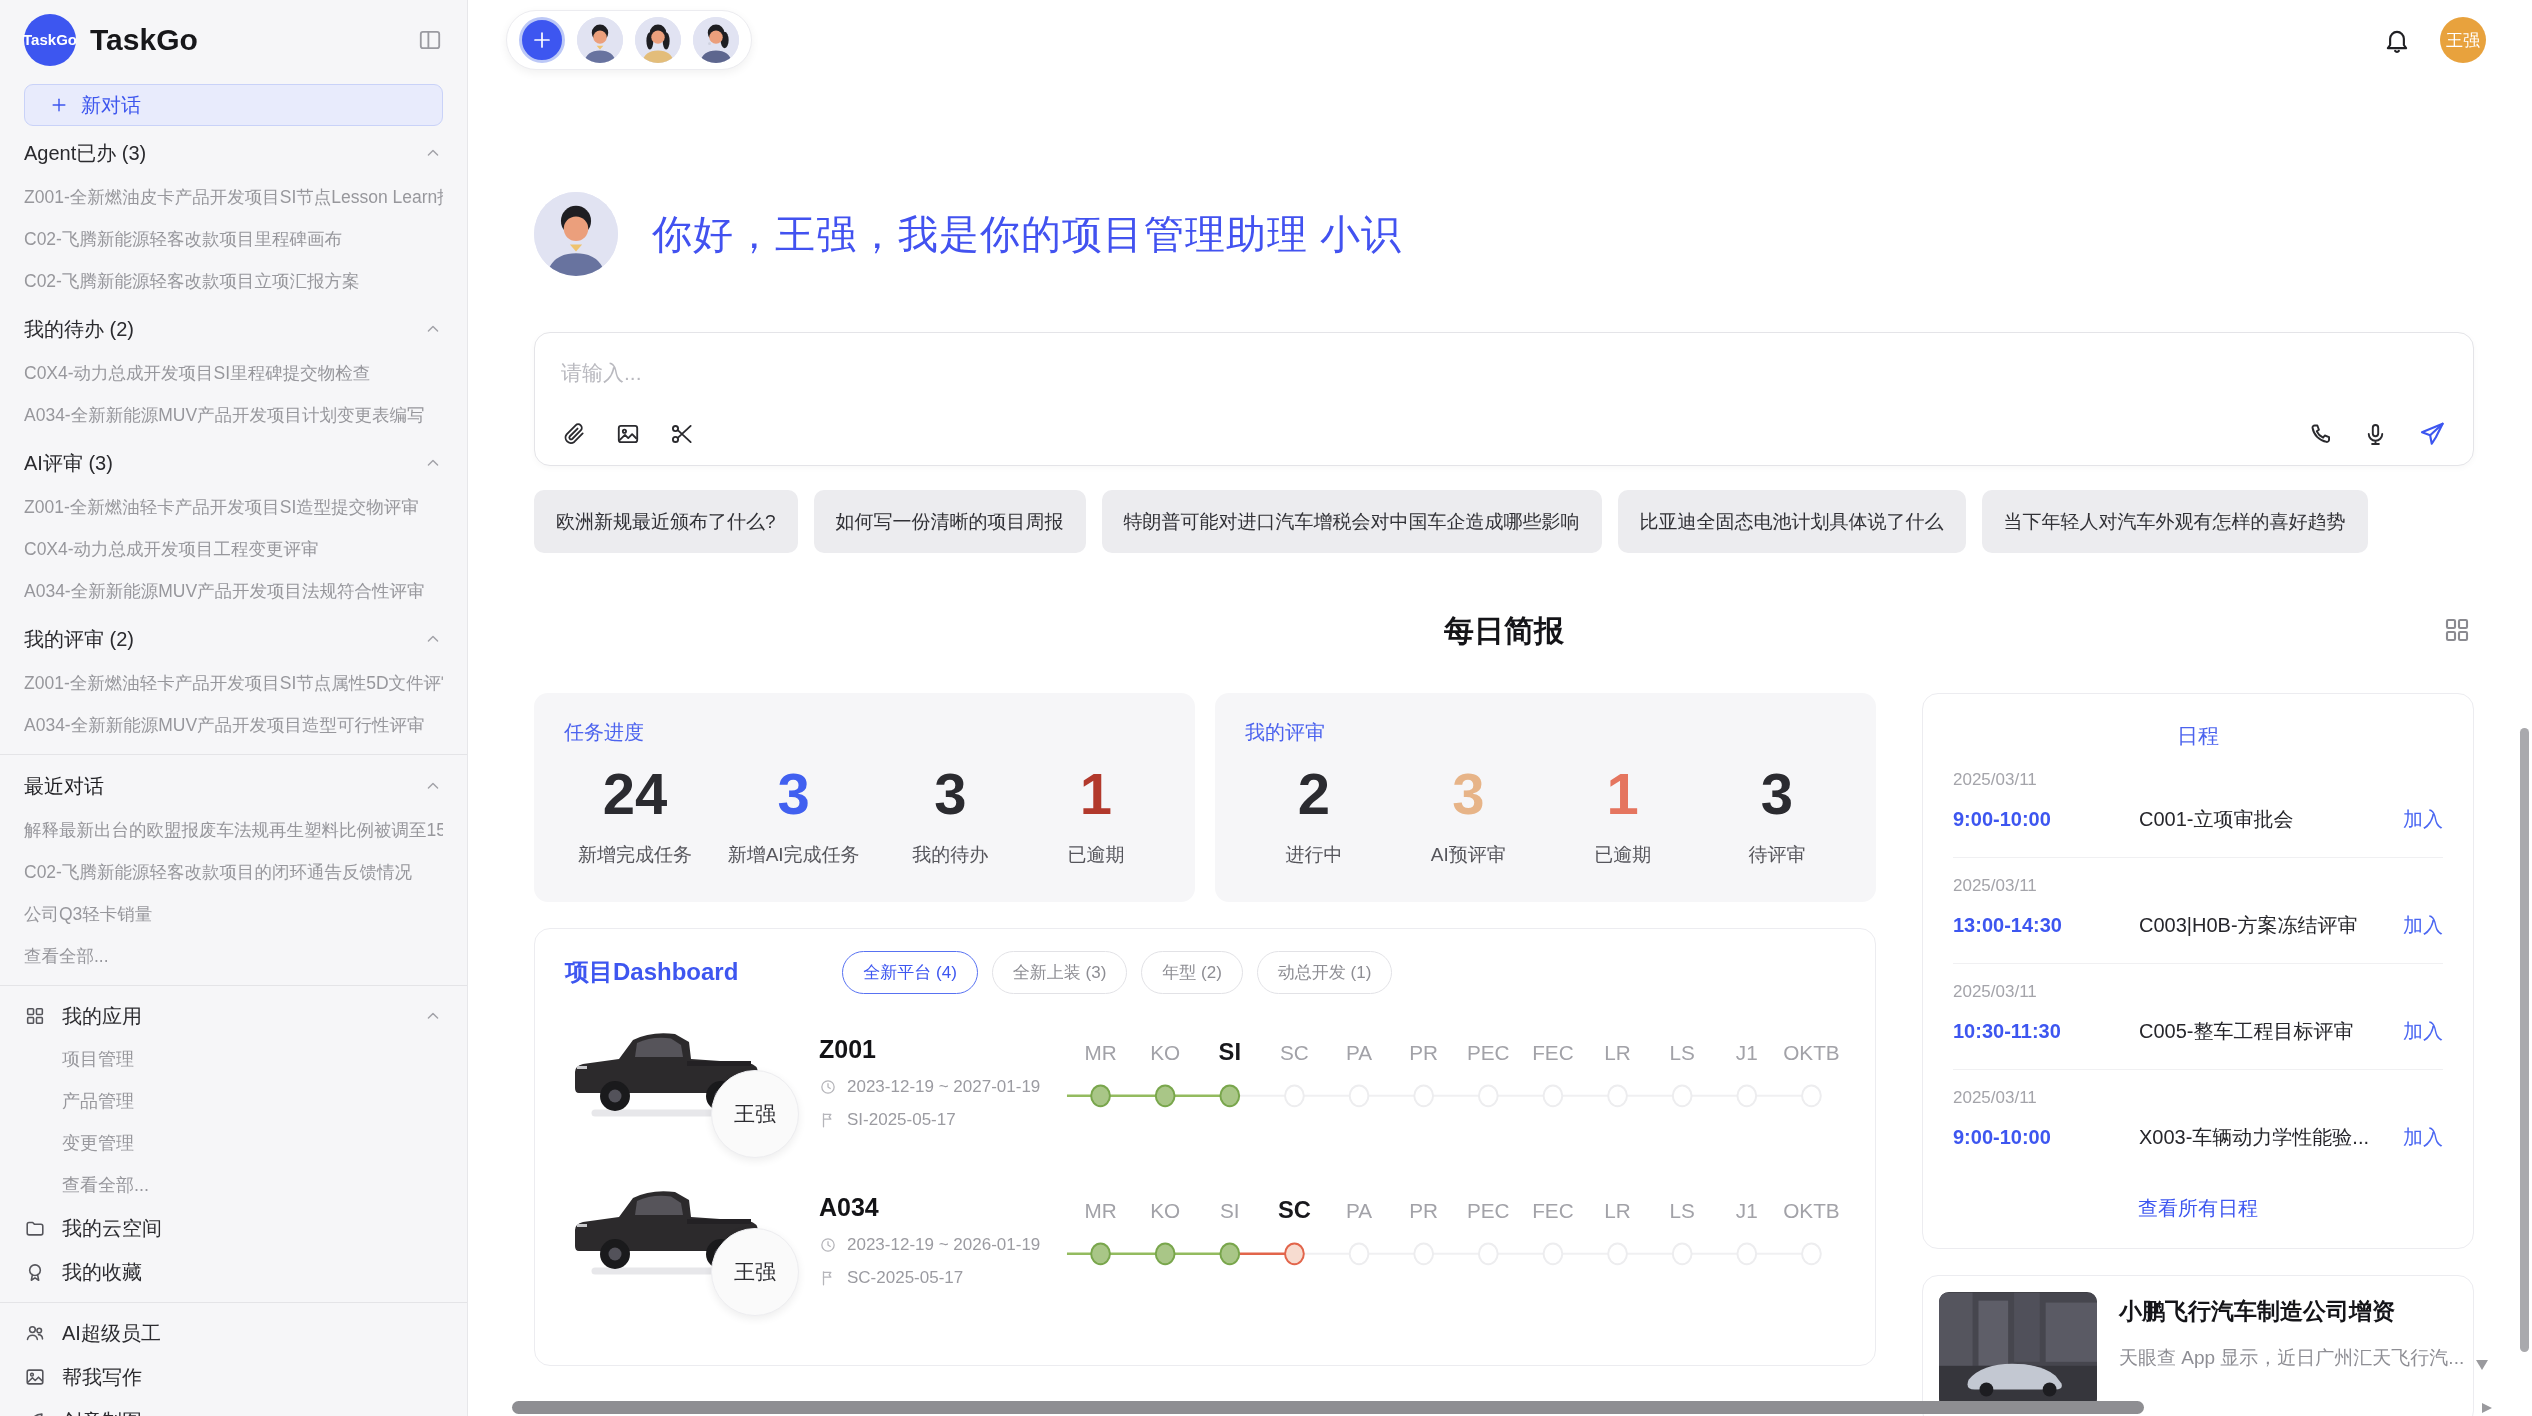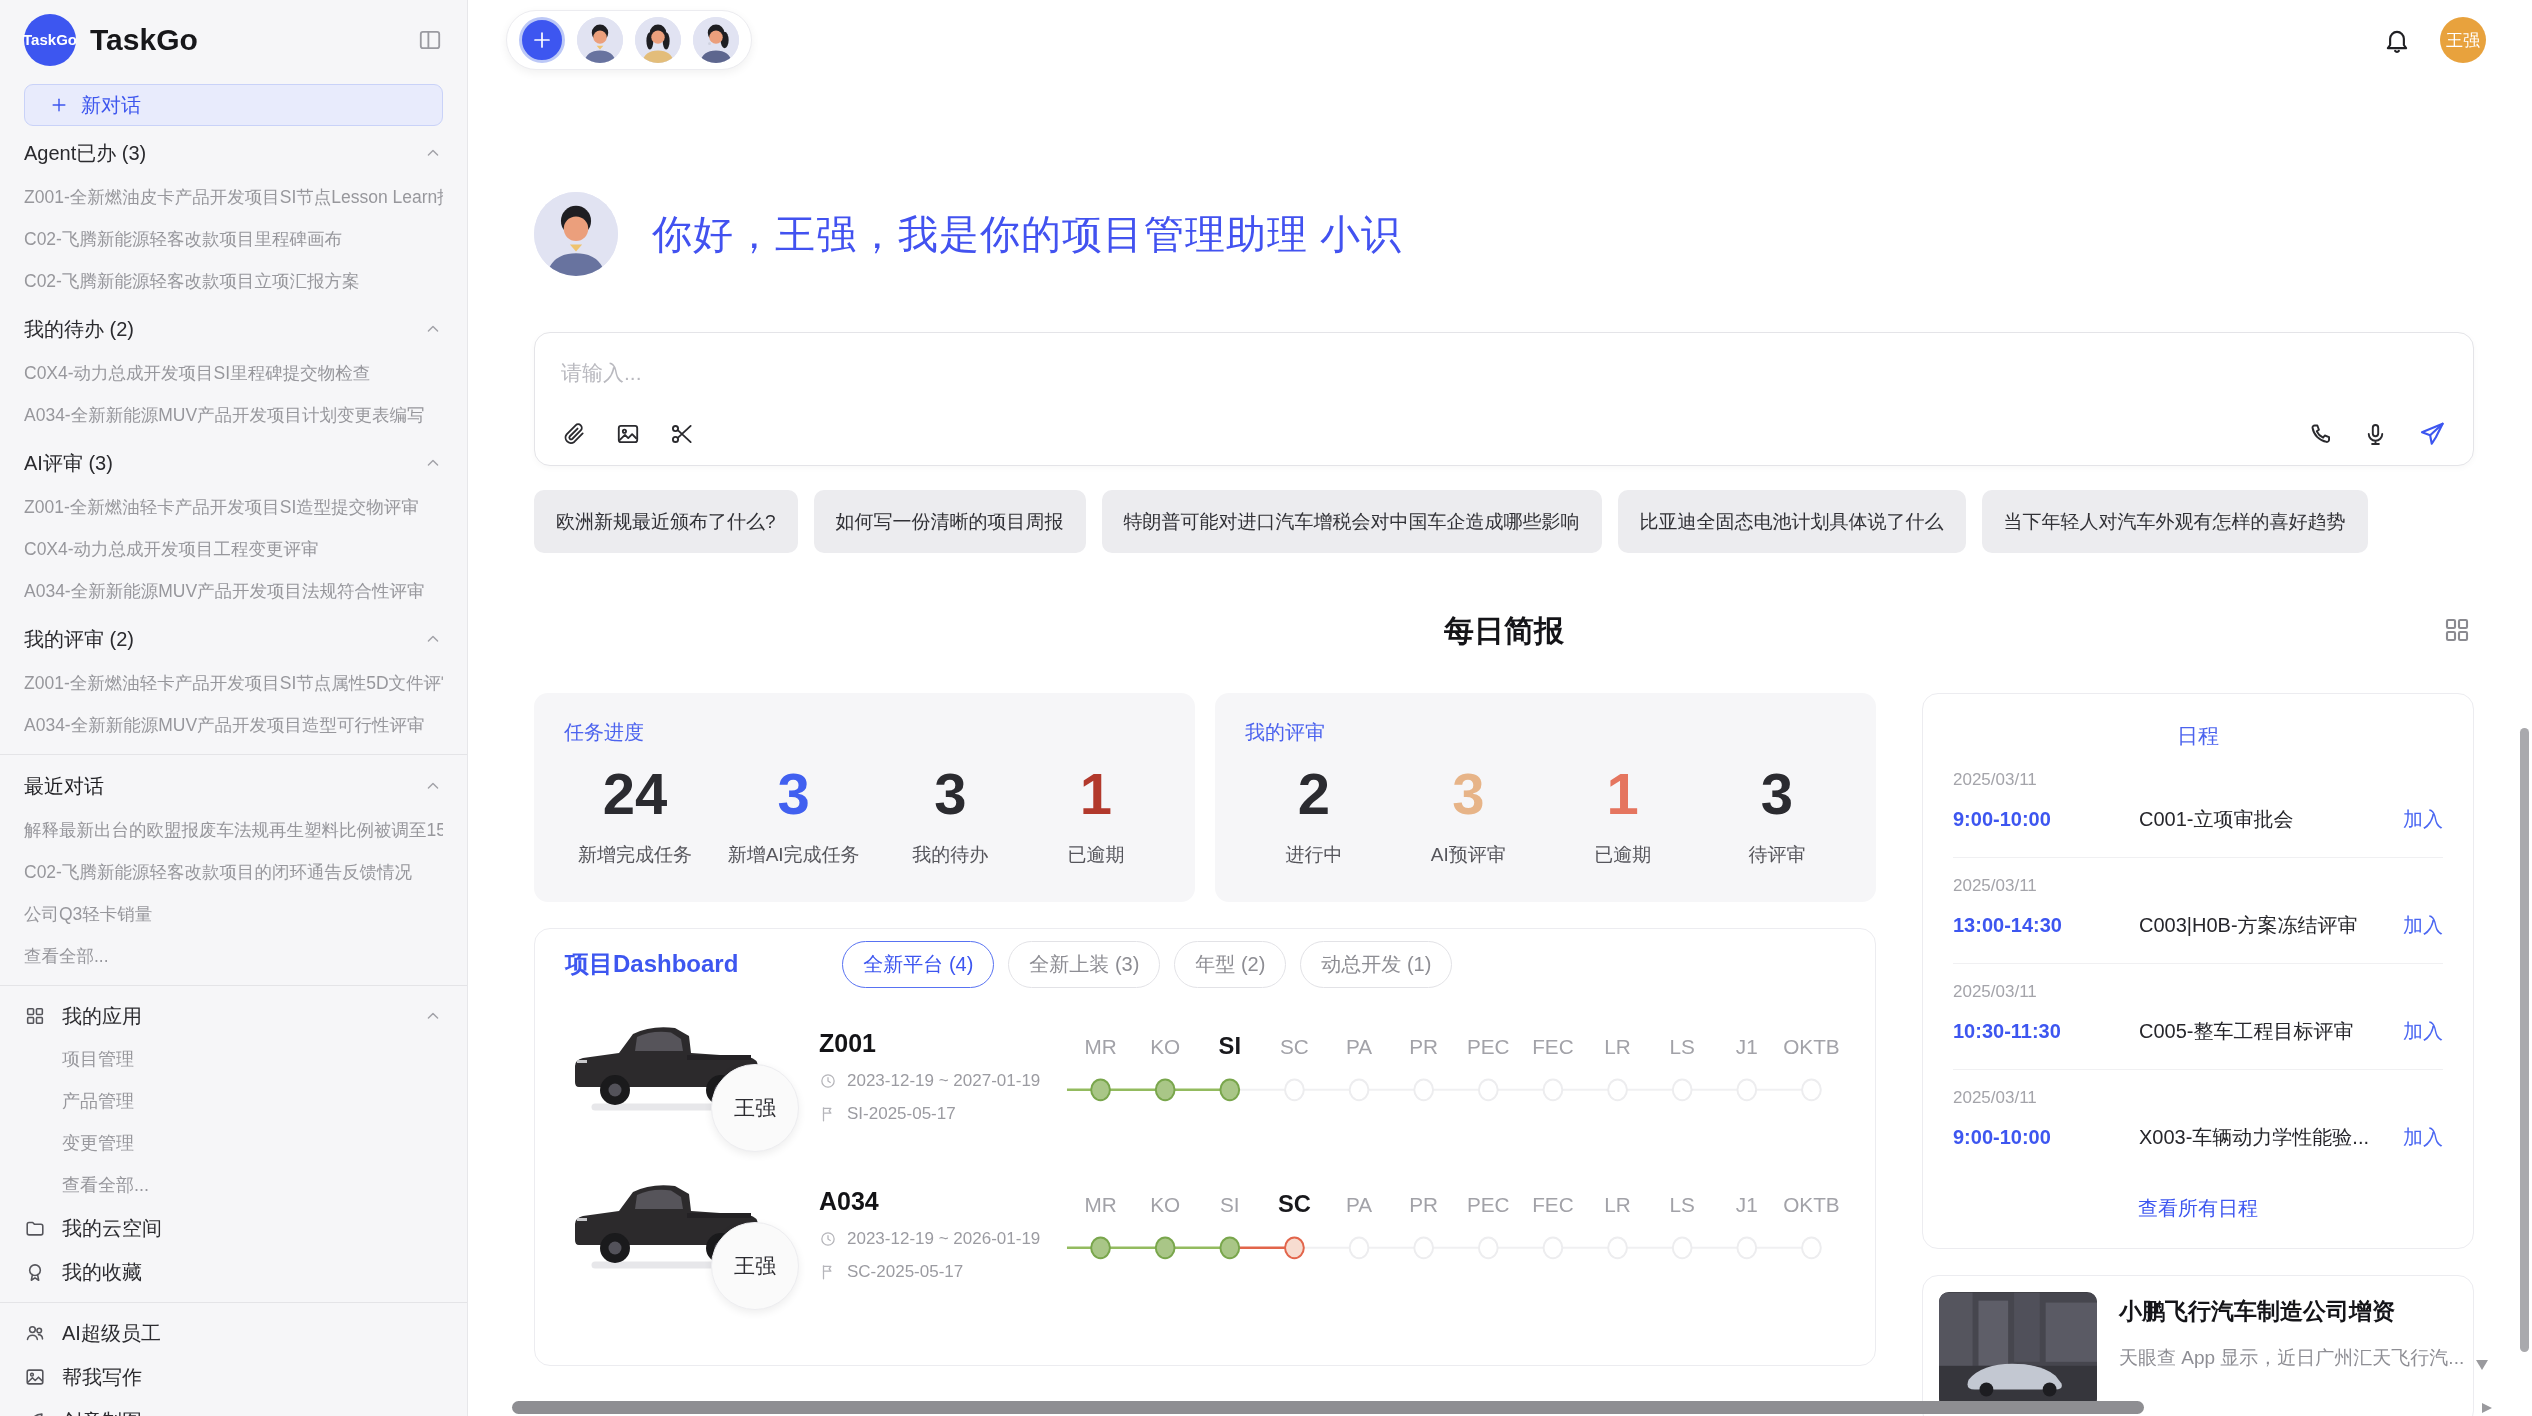--- a/index.html
+++ b/index.html
@@ -67,25 +67,25 @@
   .col-right{width:552px;flex:0 0 552px;}
 
   .stats-row{display:flex;gap:20px;}
   .stat-card{flex:1;background:#f6f6f8;border-radius:14px;padding:26px 30px 34px;}
   .stat-title{color:#4c63ee;font-size:20px;}
   .stat-items{display:flex;justify-content:space-between;padding:0 14px;margin-top:16px;}
   .stat{text-align:center;min-width:110px;}
   .stat-val{font-size:58px;font-weight:600;line-height:1.1;}
   .stat-label{font-size:19px;color:#55555b;margin-top:16px;}
 
-  .dash-card{margin-top:26px;border:1px solid #ececf0;border-radius:16px;padding:12px 30px 0;height:438px;overflow:hidden;background:#fff;}
+  .dash-card{margin-top:26px;border:1px solid #ececf0;border-radius:16px;padding:22px 30px 0;height:438px;overflow:hidden;background:#fff;}
   .dash-head{display:flex;align-items:center;gap:104px;}
   .dash-head h3{margin:0;font-size:24px;color:#3d56f0;font-weight:700;}
   .filters{display:flex;gap:14px;}
-  .pill{border:1px solid #e2e2e6;border-radius:999px;padding:9px 20px;font-size:20px;color:#8d8d93;background:#fff;cursor:pointer;white-space:nowrap;}
+  .pill{border:1px solid #e2e2e6;border-radius:999px;padding:9px 20px;font-size:17px;color:#8d8d93;background:#fff;cursor:pointer;white-space:nowrap;}
   .pill.active{border-color:#5872f2;color:#3d56f0;}
   .project{display:flex;align-items:center;margin-top:20px;gap:30px;}
   .truck-wrap{position:relative;width:208px;height:138px;flex:0 0 auto;}
   .owner-badge{position:absolute;right:-26px;bottom:-6px;width:88px;height:88px;border-radius:50%;background:#fafafa;
     border:1px solid #ededf0;box-shadow:0 3px 8px rgba(0,0,0,.07);display:flex;align-items:center;justify-content:center;
     font-size:21px;color:#2b2b30;}
   .proj-info{width:232px;flex:0 0 auto;padding-left:16px;}
   .proj-code{font-size:25px;font-weight:700;color:#131316;}
   .proj-meta{display:flex;align-items:center;gap:10px;color:#9b9ba1;font-size:17px;margin-top:13px;white-space:nowrap;}
   .proj-meta .ic{display:flex;color:#b5b5ba;}

